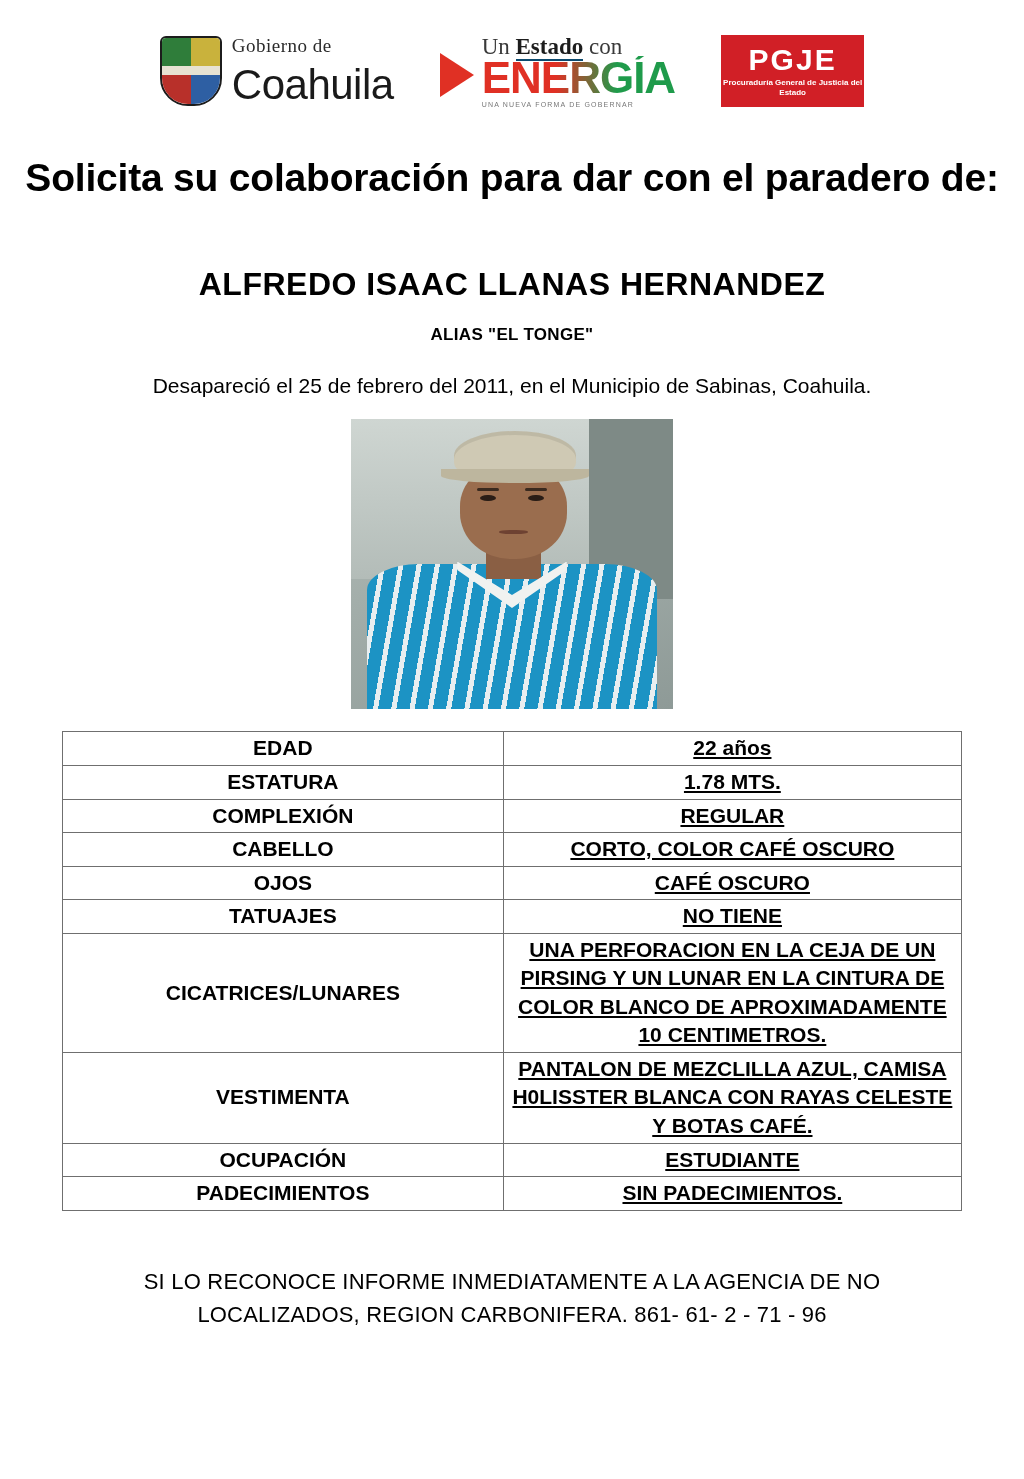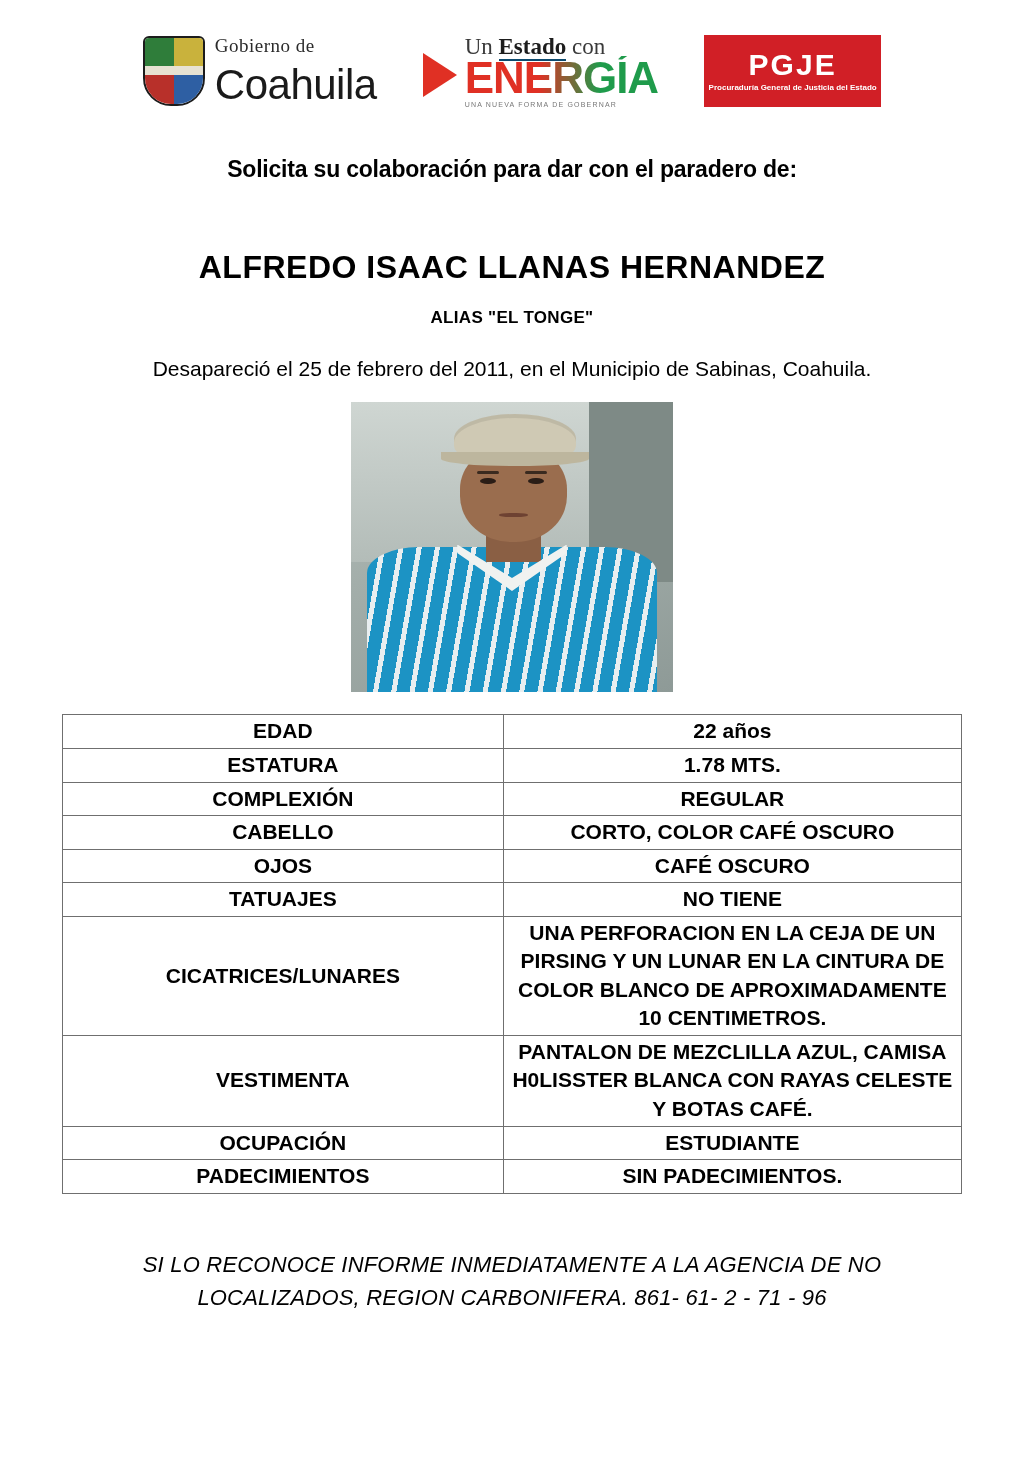--- a/index.html
+++ b/index.html
@@ -105,21 +105,21 @@
   }
   .energia-text .tag {
     font-size: 7px;
     letter-spacing: 1.2px;
     color: #777;
     margin-top: 1px;
   }
 
   .logo-pgje {
     background: #d11f26;
-    width: 177px;
+    width: 143px;
     height: 72px;
     display: flex;
     flex-direction: column;
     align-items: center;
     justify-content: center;
     color: #ffffff;
   }
   .logo-pgje .pgje {
     font-size: 30px;
     font-weight: bold;
@@ -129,21 +129,21 @@
   .logo-pgje .sub {
     font-size: 8px;
     font-weight: bold;
     line-height: 1.15;
     text-align: center;
     margin-top: 3px;
   }
 
   
   .solicita {
-    font-size: 23px;
+    font-size: 39px;
     font-weight: bold;
     text-align: center;
     margin-top: 42px;
     letter-spacing: -0.2px;
   }
 
   .person-name {
     font-size: 32px;
     font-weight: bold;
     text-align: center;
@@ -251,31 +251,30 @@
   table.details td {
     border: 1px solid #6f6f6f;
     font-size: 21px;
     font-weight: bold;
     text-align: center;
     padding: 2px 6px;
     line-height: 1.36;
     vertical-align: middle;
   }
   table.details td.label { width: 49%; }
-  table.details td.value { width: 51%; }
+  table.details td.value { width: 51%; text-decoration: underline; }
 
   
   .footer {
     width: 840px;
     margin: 54px auto 0;
     font-size: 22px;
     text-align: center;
     line-height: 1.5;
     letter-spacing: 0.2px;
-    font-style: italic;
   }
 </style>
 </head>
 <body>
 
 <div class="header">
 
   <div class="logo-coahuila">
     <div class="shield">
       <div class="q q1"></div>

